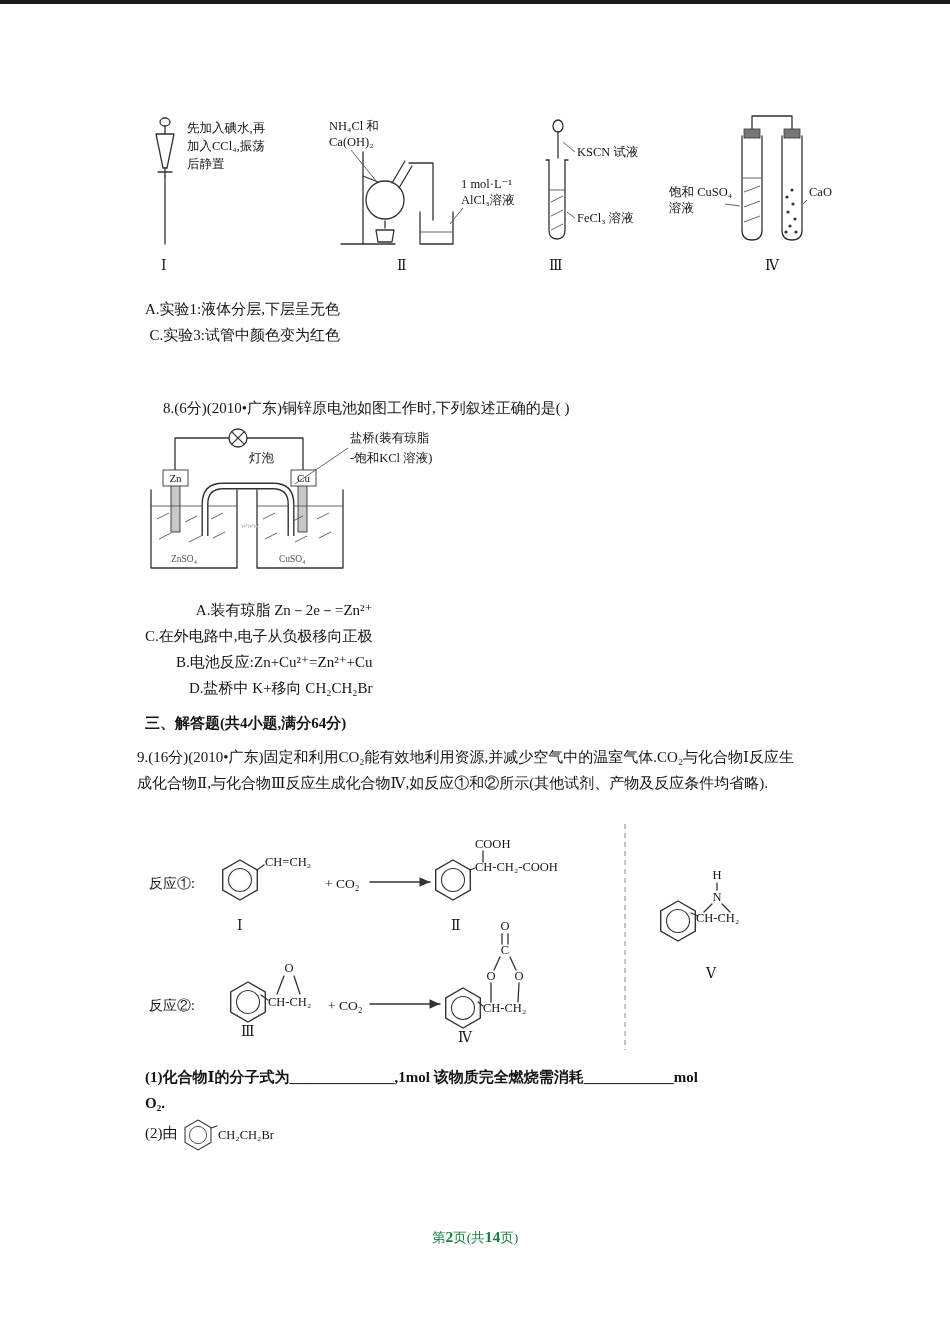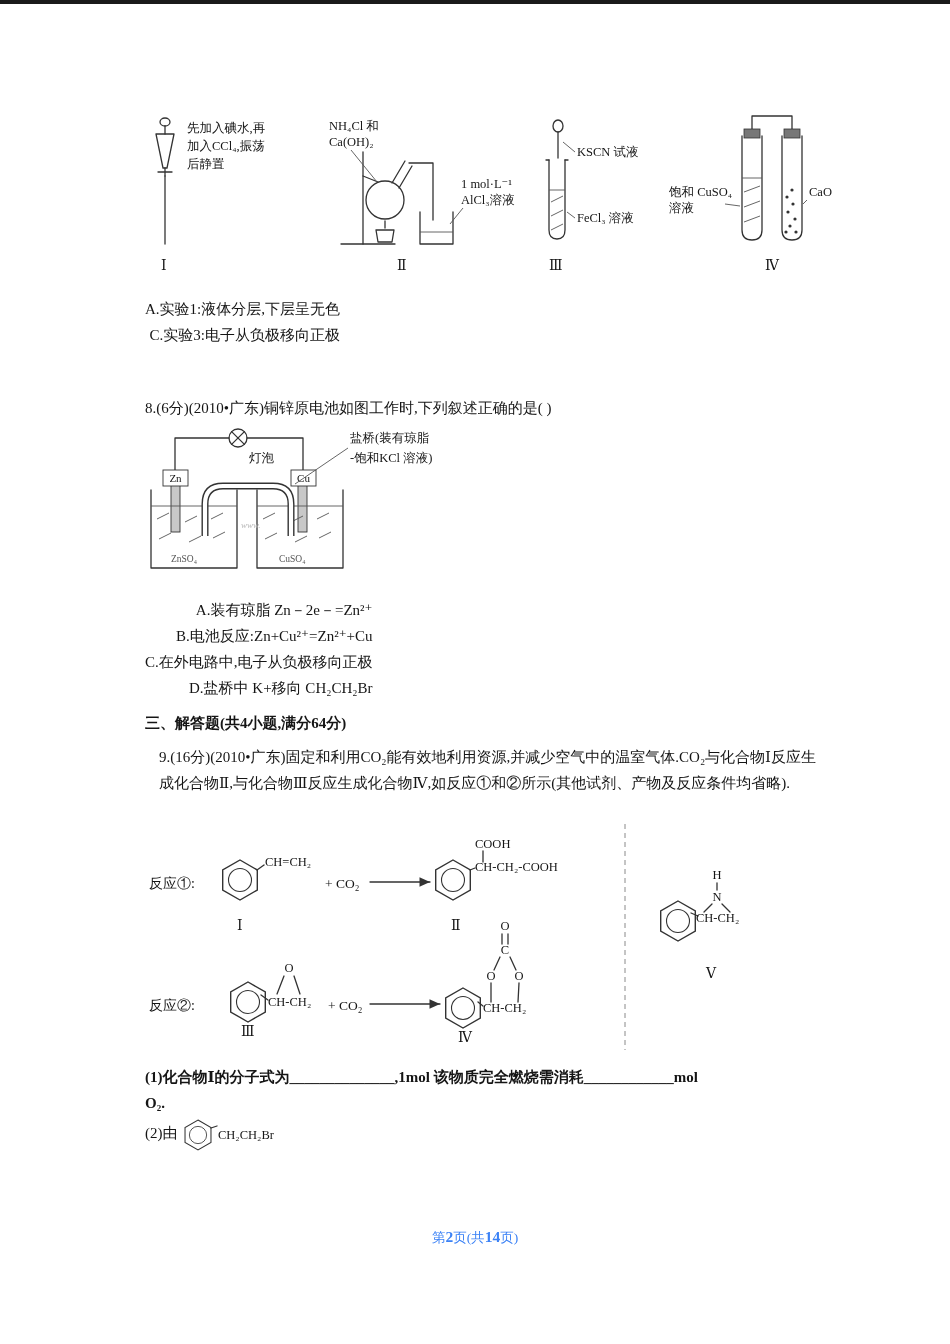--- a/index.html
+++ b/index.html
@@ -7,21 +7,21 @@
   .page {
     position:relative; width:950px; height:1344px; background:#fff;
     font-family:"Liberation Serif","DejaVu Serif",serif;
     color:#151515; font-size:15px; overflow:hidden;
   }
   .top-rule { position:absolute; top:0; left:0; width:100%; height:4px; background:#1a1a1a; }
   .abs { position:absolute; }
   .opt { line-height:26px; white-space:nowrap;text-align:right; }
   .para { line-height:26px; }
   .bold { font-weight:bold; }
-  .footer { text-align:center; font-size:13.5px; color:#3b82f6; }
+  .footer { text-align:center; font-size:13.5px; color:#15803d; }
   .footer b { font-size:15.5px; }
   svg { overflow:visible; }
   svg text { font-family:"Liberation Serif","DejaVu Serif",serif; fill:#151515; }
   .ln { fill:none; stroke:#333; stroke-width:1.3; stroke-linecap:round; stroke-linejoin:round; }
   .thin { fill:none; stroke:#555; stroke-width:0.9; }
   .t12 { font-size:12.5px; }
   .t13 { font-size:13.5px; }
   .t14 { font-size:14px; }
   .t11 { font-size:11px; }
   .t9  { font-size:9.5px; fill:#555; }
@@ -121,24 +121,24 @@
       <line class="thin" x1="662" y1="88" x2="658" y2="92"></line>
     </g>
     <text class="t12" x="524" y="84">饱和 CuSO₄</text>
     <text class="t12" x="524" y="100">溶液</text>
     <text class="t12" x="664" y="84">CaO</text>
     <text class="t14" x="620" y="158">Ⅳ</text>
   </svg>
 
   <div class="abs" style="left:145px; top:296px;">
     <div class="opt">A.实验1:液体分层,下层呈无色</div>
-    <div class="opt">C.实验3:电子从负极移向正极</div>
-  </div>
-
-  <div class="abs" style="left:145px; top:399px;">8.(6分)(2010•广东)铜锌原电池如图工作时,下列叙述正确的是(  )</div>
+    <div class="opt">C.实验3:试管中颜色变为红色</div>
+  </div>
+
+  <div class="abs" style="left:163px; top:399px;">8.(6分)(2010•广东)铜锌原电池如图工作时,下列叙述正确的是(  )</div>
 
   <svg class="abs" style="left:145px; top:424px;" width="440" height="180" viewBox="0 0 440 180">
     <g>
       <circle class="ln" cx="93" cy="14" r="9"></circle>
       <line class="ln" x1="86.6" y1="7.6" x2="99.4" y2="20.4"></line>
       <line class="ln" x1="86.6" y1="20.4" x2="99.4" y2="7.6"></line>
     </g>
     <text class="t12" x="104" y="38">灯泡</text>
     <g>
       <polyline class="ln" points="84,14 30,14 30,48"></polyline>
@@ -181,28 +181,28 @@
     </g>
     <text class="t12" x="205" y="18">盐桥(装有琼脂</text>
     <text class="t12" x="205" y="38">-饱和KCl 溶液)</text>
     <text class="t9" x="26" y="138">ZnSO₄</text>
     <text class="t9" x="134" y="138">CuSO₄</text>
     <text class="wm" x="96" y="104">www.</text>
   </svg>
 
   <div class="abs" style="left:145px; top:597px;">
     <div class="opt">A.装有琼脂 Zn－2e－=Zn²⁺</div>
+    <div class="opt">C.在外电路中,电子从负极移向正极</div>
     <div class="opt">B.电池反应:Zn+Cu²⁺=Zn²⁺+Cu</div>
-    <div class="opt">C.在外电路中,电子从负极移向正极</div>
     <div class="opt">D.盐桥中 K+移向 CH₂CH₂Br</div>
   </div>
 
   <div class="abs bold" style="left:145px; top:714px;">三、解答题(共4小题,满分64分)</div>
 
-  <div class="abs para" style="left:159px; top:744px; width:668px;">9.(16分)(2010•广东)固定和利用CO₂能有效地利用资源,并减少空气中的温室气体.CO₂与化合物Ⅰ反应生成化合物Ⅱ,与化合物Ⅲ反应生成化合物Ⅳ,如反应①和②所示(其他试剂、产物及反应条件均省略).</div>
+  <div class="abs para" style="left:137px; top:744px; width:668px;">9.(16分)(2010•广东)固定和利用CO₂能有效地利用资源,并减少空气中的温室气体.CO₂与化合物Ⅰ反应生成化合物Ⅱ,与化合物Ⅲ反应生成化合物Ⅳ,如反应①和②所示(其他试剂、产物及反应条件均省略).</div>
 
   <svg class="abs" style="left:145px; top:818px;" width="700" height="238" viewBox="0 0 700 238">
 
     <text class="t14" x="4" y="70">反应①:</text>
     <use href="#benzene-ring" xlink:href="#benzene-ring" x="95" y="62"></use>
     <line class="ln" x1="112" y1="52" x2="119" y2="47"></line>
     <text class="t12" x="120" y="48">CH=CH₂</text>
     <text class="t13" x="180" y="70">+ CO₂</text>
     <line class="ln" x1="225" y1="64" x2="285" y2="64" marker-end="url(#arrowhead)"></line>
     <use href="#benzene-ring" xlink:href="#benzene-ring" x="308" y="62"></use>

